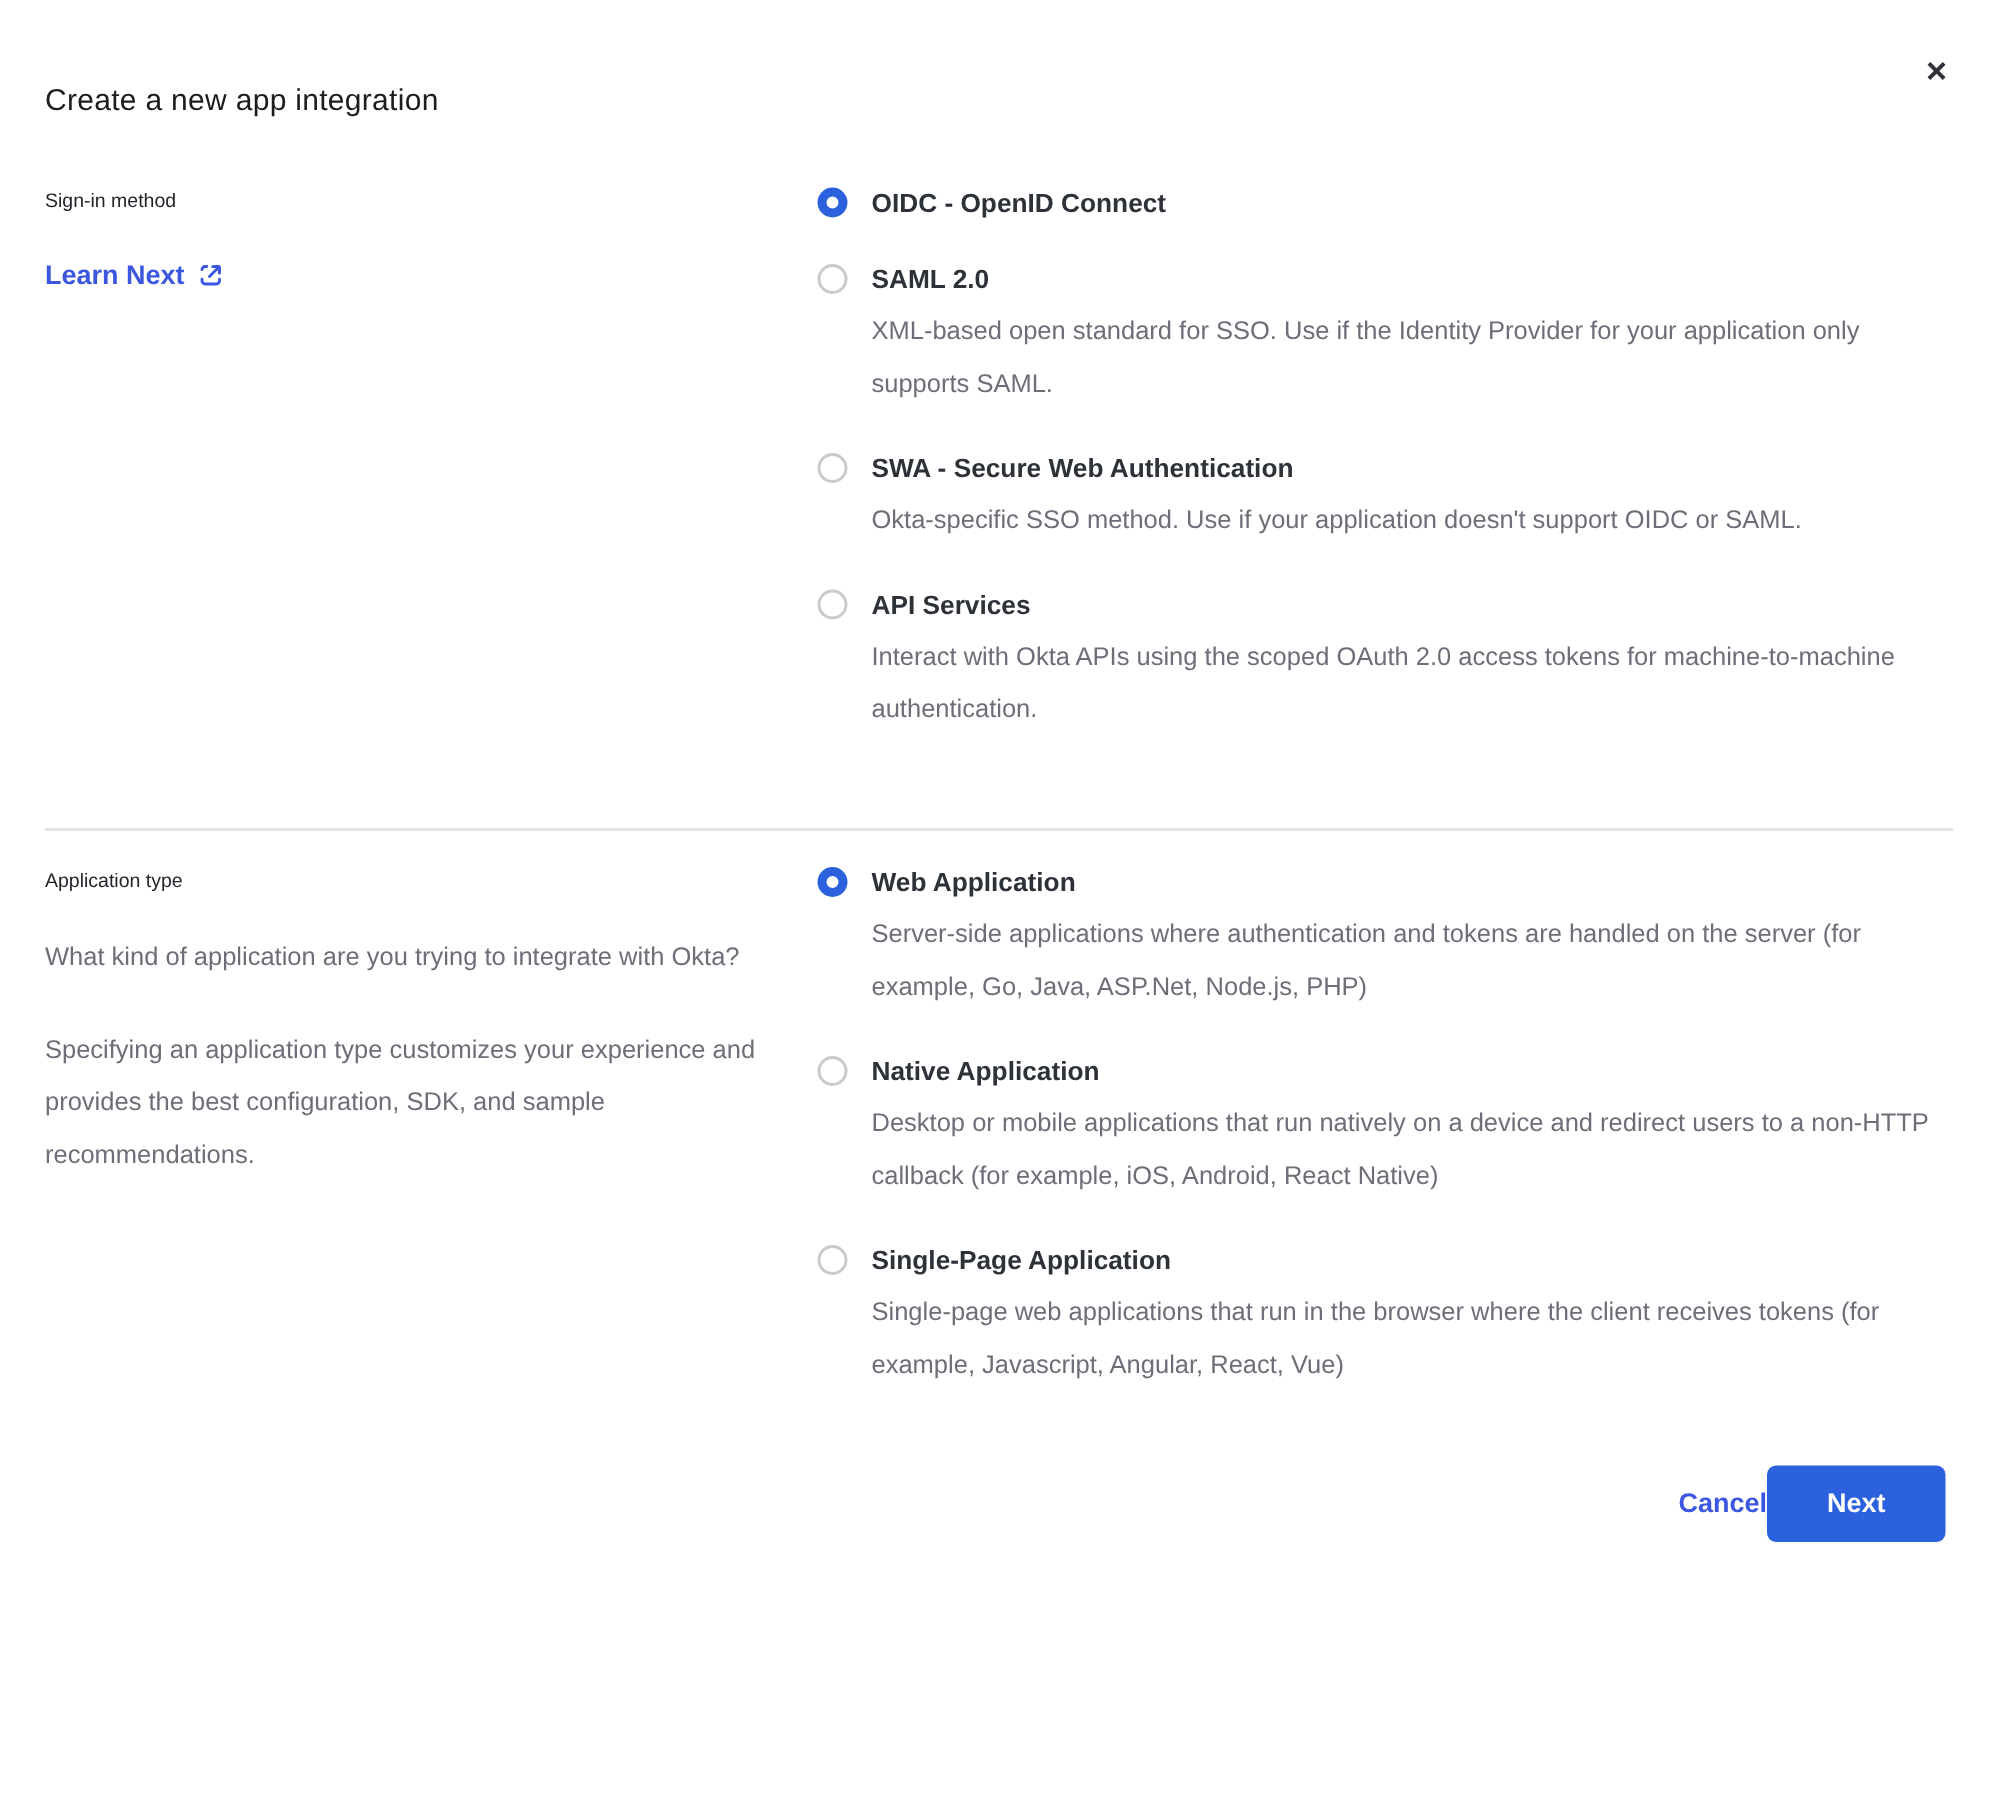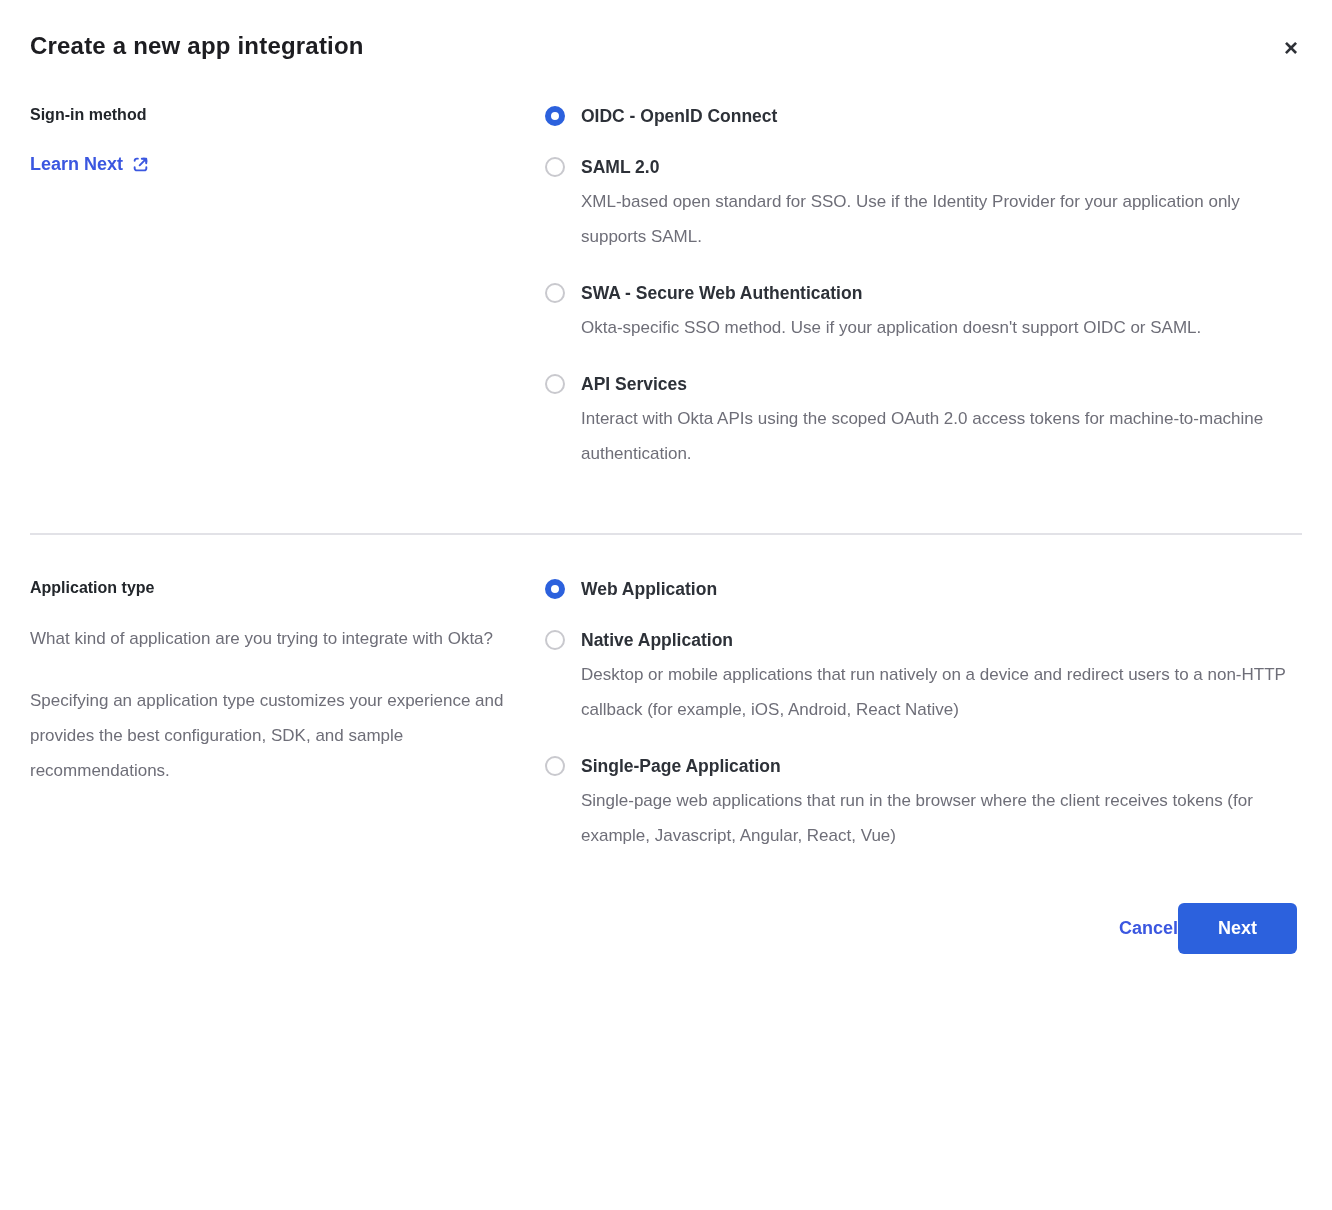--- a/index.html
+++ b/index.html
@@ -14,31 +14,31 @@
   .dialog { padding: 0 30px 0 30px; height: 100%; position: relative; }
 
   .close-btn {
     position: absolute; top: 36px; right: 34px;
     background: none; border: none; cursor: pointer;
     font-size: 24px; line-height: 1; color: #2e3137; font-weight: 600;
     font-family: "Liberation Sans", sans-serif;
   }
 
   h1.dialog-title {
-    padding-top: 32px;
-    font-size: 24px; font-weight: 700; color: var(--heading-dark, #1d1d21);
+    padding-top: 56px;
+    font-size: 20px; font-weight: 400; color: var(--heading-dark, #1d1d21);
     letter-spacing: 0.2px;
   }
 
   .row { display: flex; align-items: flex-start; margin-top: 44px; }
   .left-col { width: 485px; flex-shrink: 0; margin-right: 30px; }
   .right-col { flex: 1; max-width: 752px; }
 
   h2.section-label {
-    font-size: 16px; font-weight: 700; color: #22262b; line-height: 22px;
+    font-size: 13px; font-weight: 400; color: #22262b; line-height: 22px;
   }
   .learn-more {
     display: inline-flex; align-items: center; gap: 9px;
     margin-top: 28px; text-decoration: none; cursor: pointer;
     font-size: 18px; font-weight: 700; color: var(--link-blue, #3b57e0);
   }
   .learn-more svg { display: block; }
 
   .left-col p.helper {
     font-size: 17px; line-height: 35px; color: var(--body-gray, #6e6e78);
@@ -60,21 +60,21 @@
   }
   .option-desc {
     font-size: 17px; color: var(--body-gray, #6e6e78); line-height: 35px;
     margin-top: 5px;
   }
 
   hr.divider {
     border: none; border-top: 2px solid var(--divider, #e2e2e7);
     margin: 62px 0 0 0;
   }
-  .row.second { margin-top: 42px; }
+  .row.second { margin-top: 22px; }
 
   footer.dialog-footer {
     display: flex; justify-content: flex-end; align-items: center;
     margin-top: 50px; padding-right: 5px;
   }
   .cancel-btn {
     background: none; border: none; cursor: pointer;
     font-size: 18px; font-weight: 700; color: var(--link-blue, #3b57e0);
     font-family: "Liberation Sans", sans-serif;
   }
@@ -147,20 +147,21 @@
     <div class="left-col">
       <h2 class="section-label">Application type</h2>
       <p class="helper">What kind of application are you trying to integrate with Okta?</p>
       <p class="helper">Specifying an application type customizes your experience and provides the best configuration, SDK, and sample recommendations.</p>
     </div>
     <div class="right-col" id="apptype-options">
   <div class="option">
     <span class="radio selected"></span>
     <div class="option-content">
       <div class="option-label">Web Application</div>
+      <div class="option-desc">Server-side applications where authentication and tokens are handled on the server (for example, Go, Java, ASP.Net, Node.js, PHP)</div>
     </div>
   </div>
 
   <div class="option">
     <span class="radio"></span>
     <div class="option-content">
       <div class="option-label">Native Application</div>
       <div class="option-desc">Desktop or mobile applications that run natively on a device and redirect users to a non-HTTP callback (for example, iOS, Android, React Native)</div>
     </div>
   </div>

